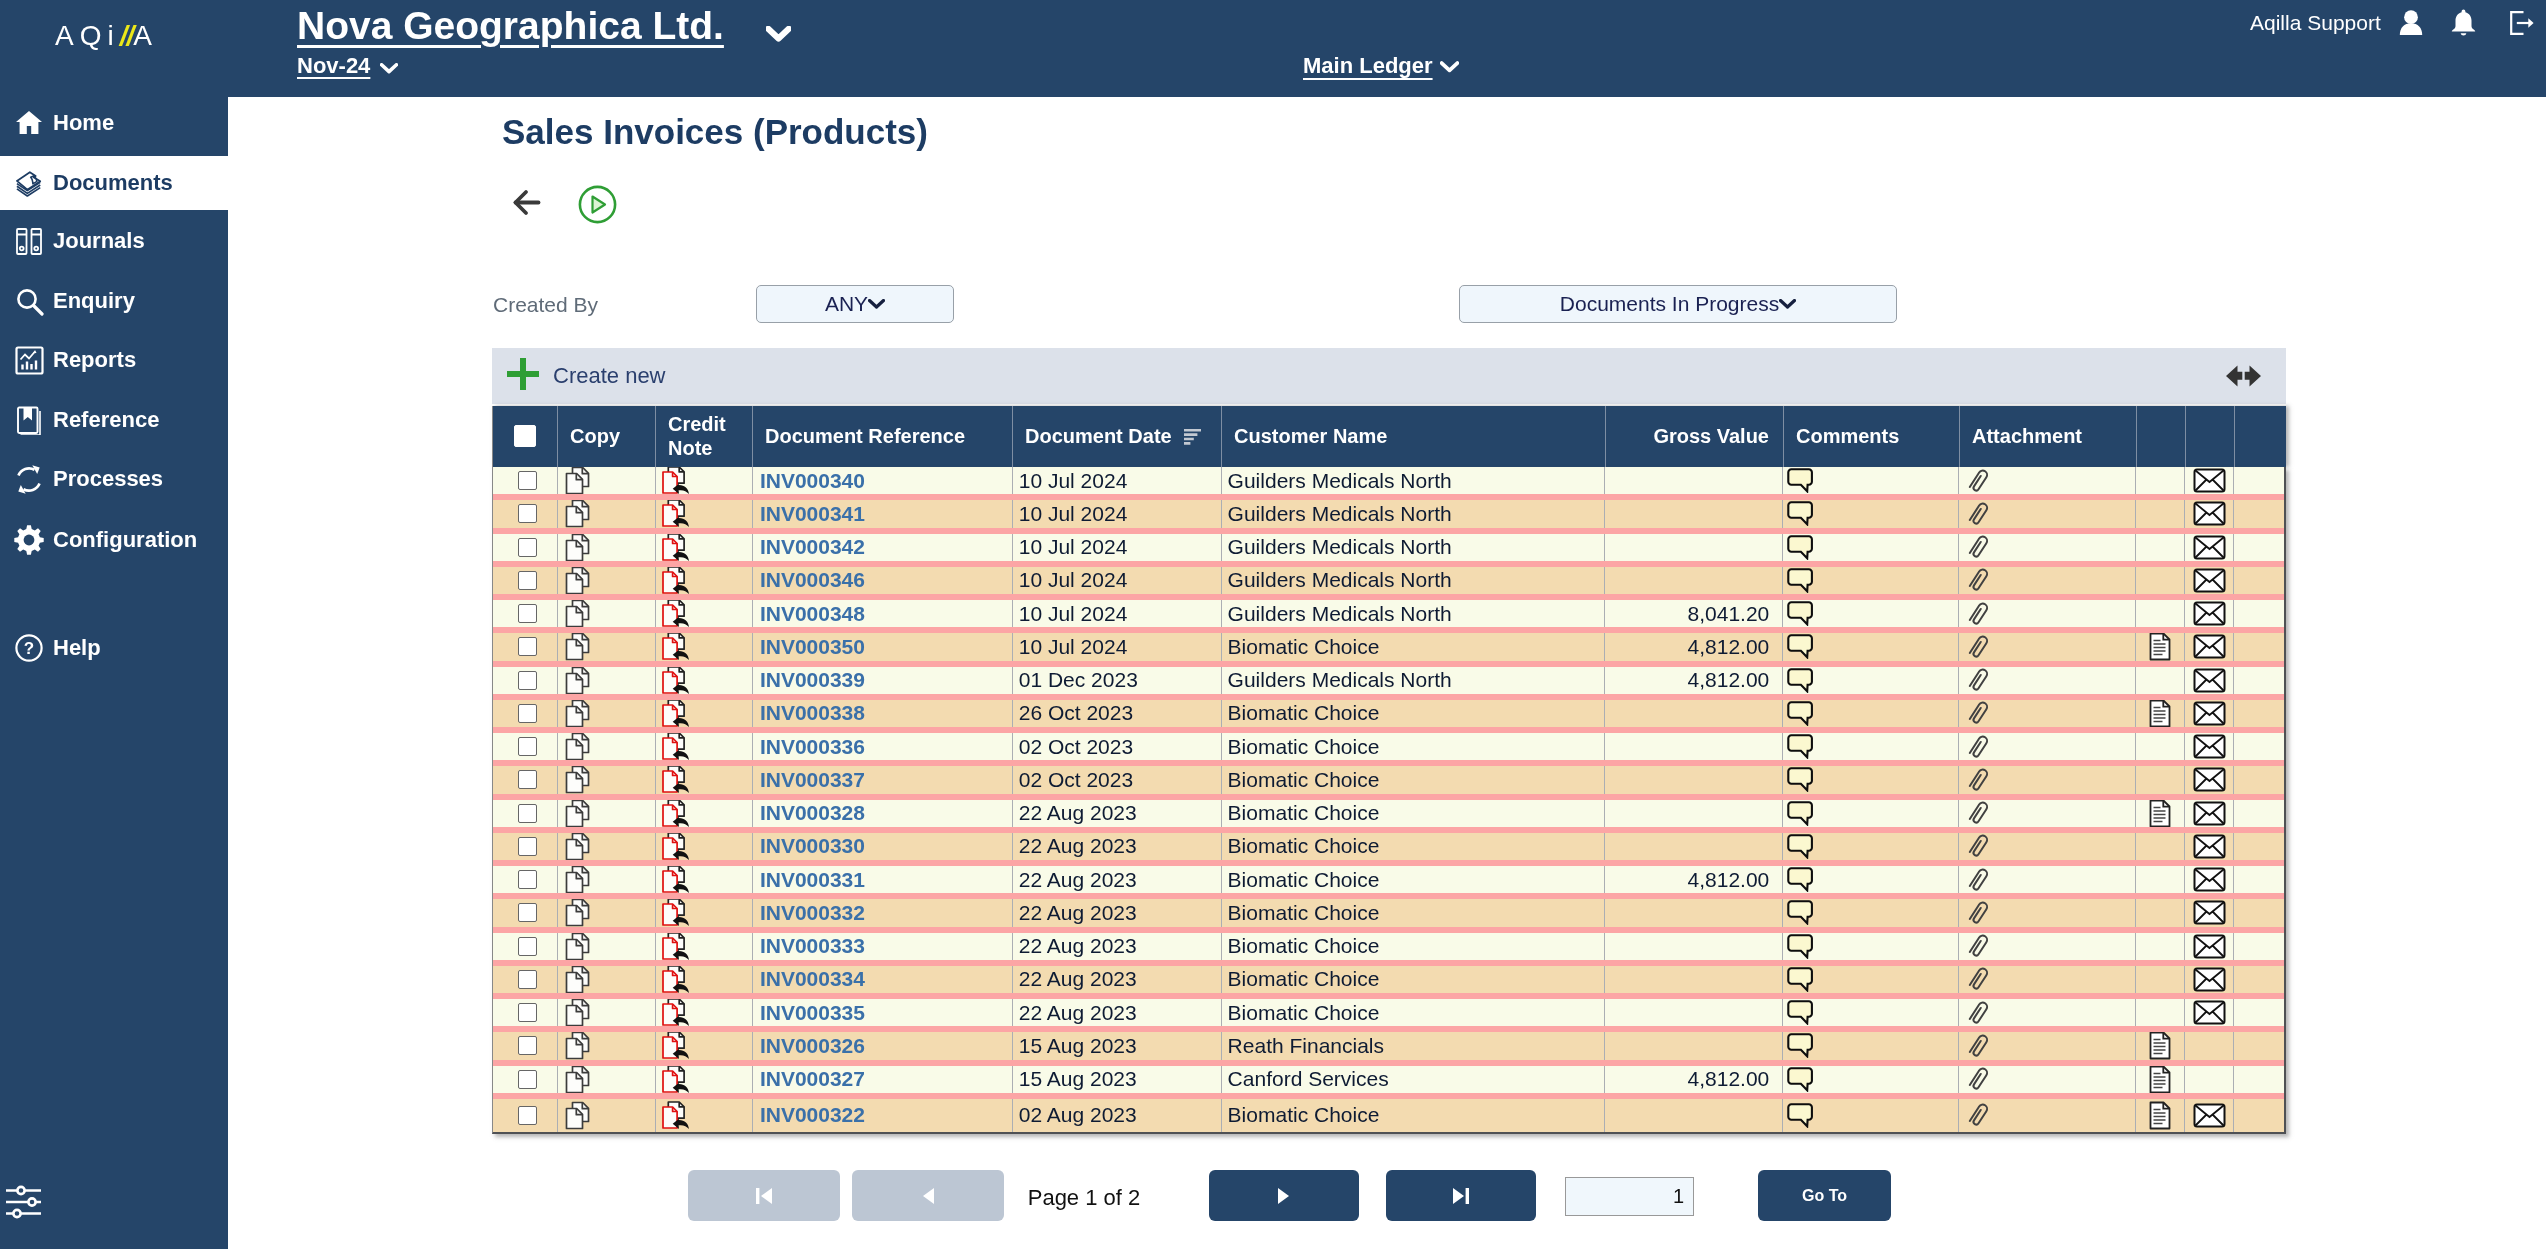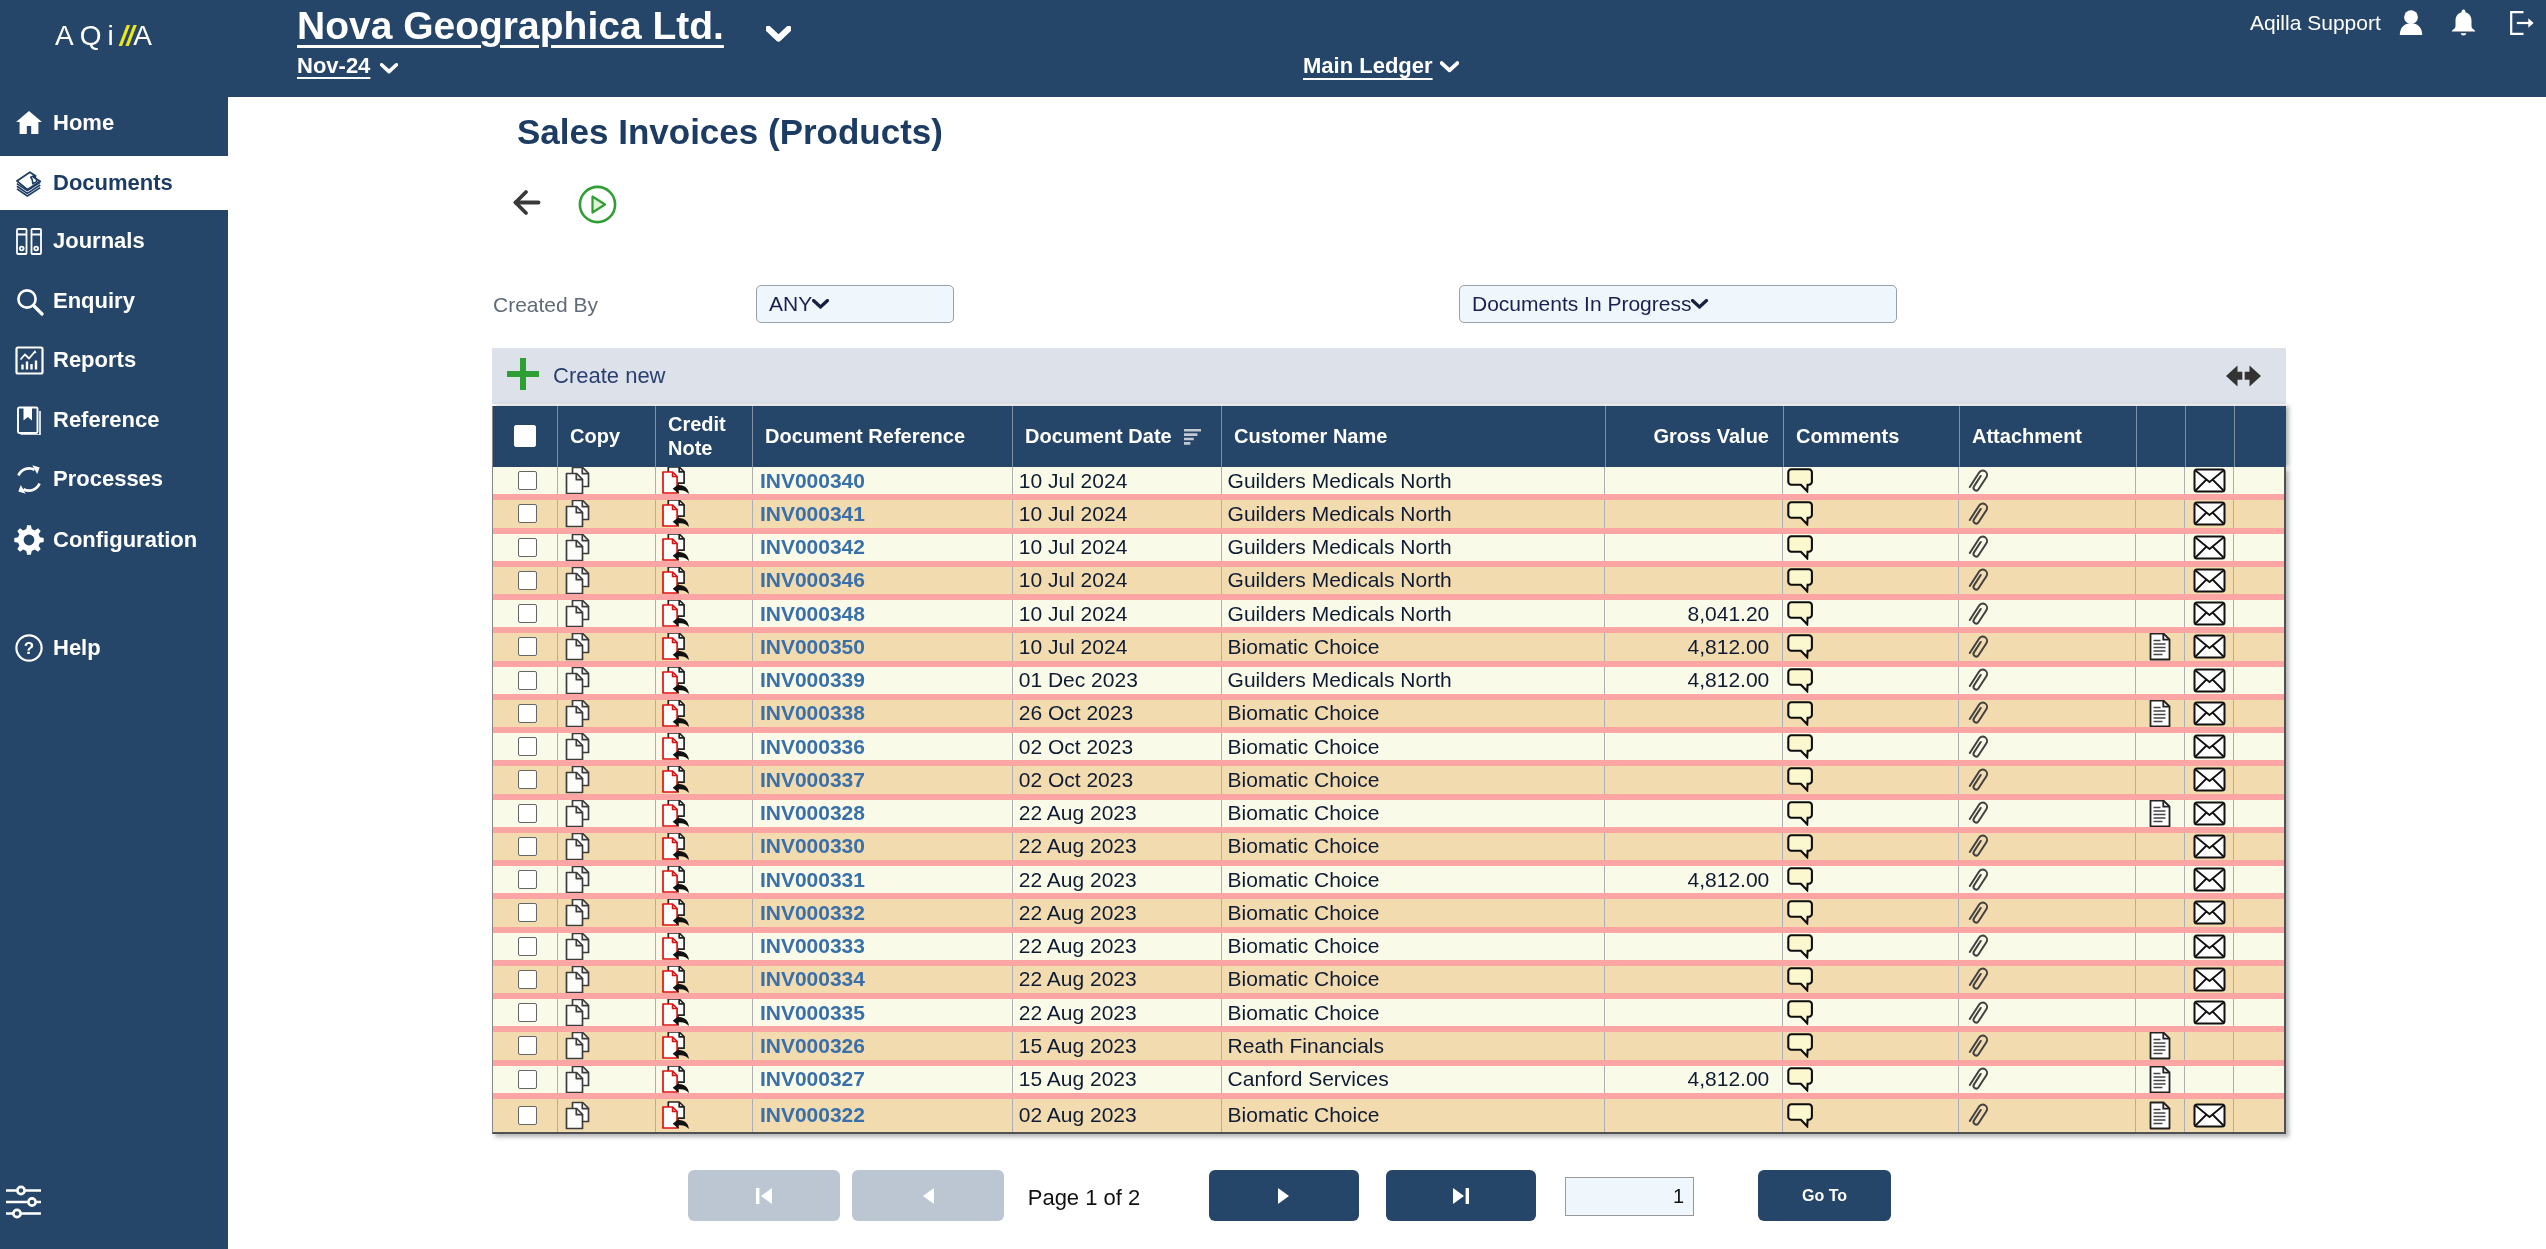--- a/index.html
+++ b/index.html
@@ -8,23 +8,23 @@
 .sbitem{position:absolute;left:0;width:228px;height:54px;display:flex;align-items:center;color:#fff;font-size:22px;font-weight:bold}
 .sbitem .ic{width:30px;margin-left:14px;margin-right:9px;display:flex;justify-content:center}
 .sbitem.active{background:#fff;color:#1d3c63}
 #logo{position:absolute;left:55px;top:20px;font-size:28px;color:#fff;letter-spacing:6px}
 #logo i{color:#ece819;font-style:italic;font-weight:bold;letter-spacing:-1px}
 .company{position:absolute;left:297px;top:4px;font-size:39px;font-weight:bold;color:#fff;text-decoration:underline;text-decoration-thickness:3px;text-underline-offset:6px}
 .nov{position:absolute;left:297px;top:53px;font-size:22px;font-weight:bold;color:#fff;text-decoration:underline;text-decoration-thickness:2px;text-underline-offset:4px}
 .mainledger{position:absolute;left:1303px;top:53px;font-size:22px;font-weight:bold;color:#fff;text-decoration:underline;text-decoration-thickness:2px;text-underline-offset:5px}
 .suptext{position:absolute;left:2250px;top:11px;font-size:21px;color:#fff}
 #content{left:228px;top:97px;width:2318px;height:1152px;background:#fff}
-.title{position:absolute;left:517px;top:112px;font-size:35px;font-weight:bold;color:#1d3c63}
+.title{position:absolute;left:502px;top:112px;font-size:35px;font-weight:bold;color:#1d3c63}
 .lbl{position:absolute;left:493px;top:293px;font-size:21px;color:#5f6b78}
-.sel{position:absolute;top:285px;height:38px;background:#eff6fc;border:1px solid #98a0a8;border-radius:5px;display:flex;align-items:center;justify-content:flex-start;font-size:21px;color:#1a2152;padding:0 12px}
+.sel{position:absolute;top:285px;height:38px;background:#eff6fc;border:1px solid #98a0a8;border-radius:5px;display:flex;align-items:center;justify-content:center;font-size:21px;color:#1a2152;padding:0 12px}
 #createbar{left:492px;top:348px;width:1794px;height:56px;background:#dce1ea;display:flex;align-items:center}
 #tblhead{left:492px;top:405.5px;width:1794px;height:61.5px;background:#254569;display:flex;border-left:1px solid #888;box-shadow:3px 0 4px rgba(110,110,110,.5)}
 .hc{height:100%;border-right:1px solid #7e8ea3;color:#fff;font-size:20px;font-weight:bold;display:flex;align-items:center}
 #tblbody{left:492px;top:467px;width:1794px;border-left:1px solid #888;border-right:2px solid #4f5154;border-bottom:2px solid #4f5154;box-shadow:3px 3px 4px rgba(110,110,110,.5)}
 .row{display:flex;height:33.25px;border-bottom:6px solid #fca5a5}
 .row:last-child{border-bottom:none}
 .odd{background:#f9fbe8}
 .even{background:#f3dbb0}
 .bc{height:100%;border-right:1px solid #abaeb3;display:flex;align-items:center;overflow:hidden}
 .bc:last-child,.hc:last-child{border-right:none}

